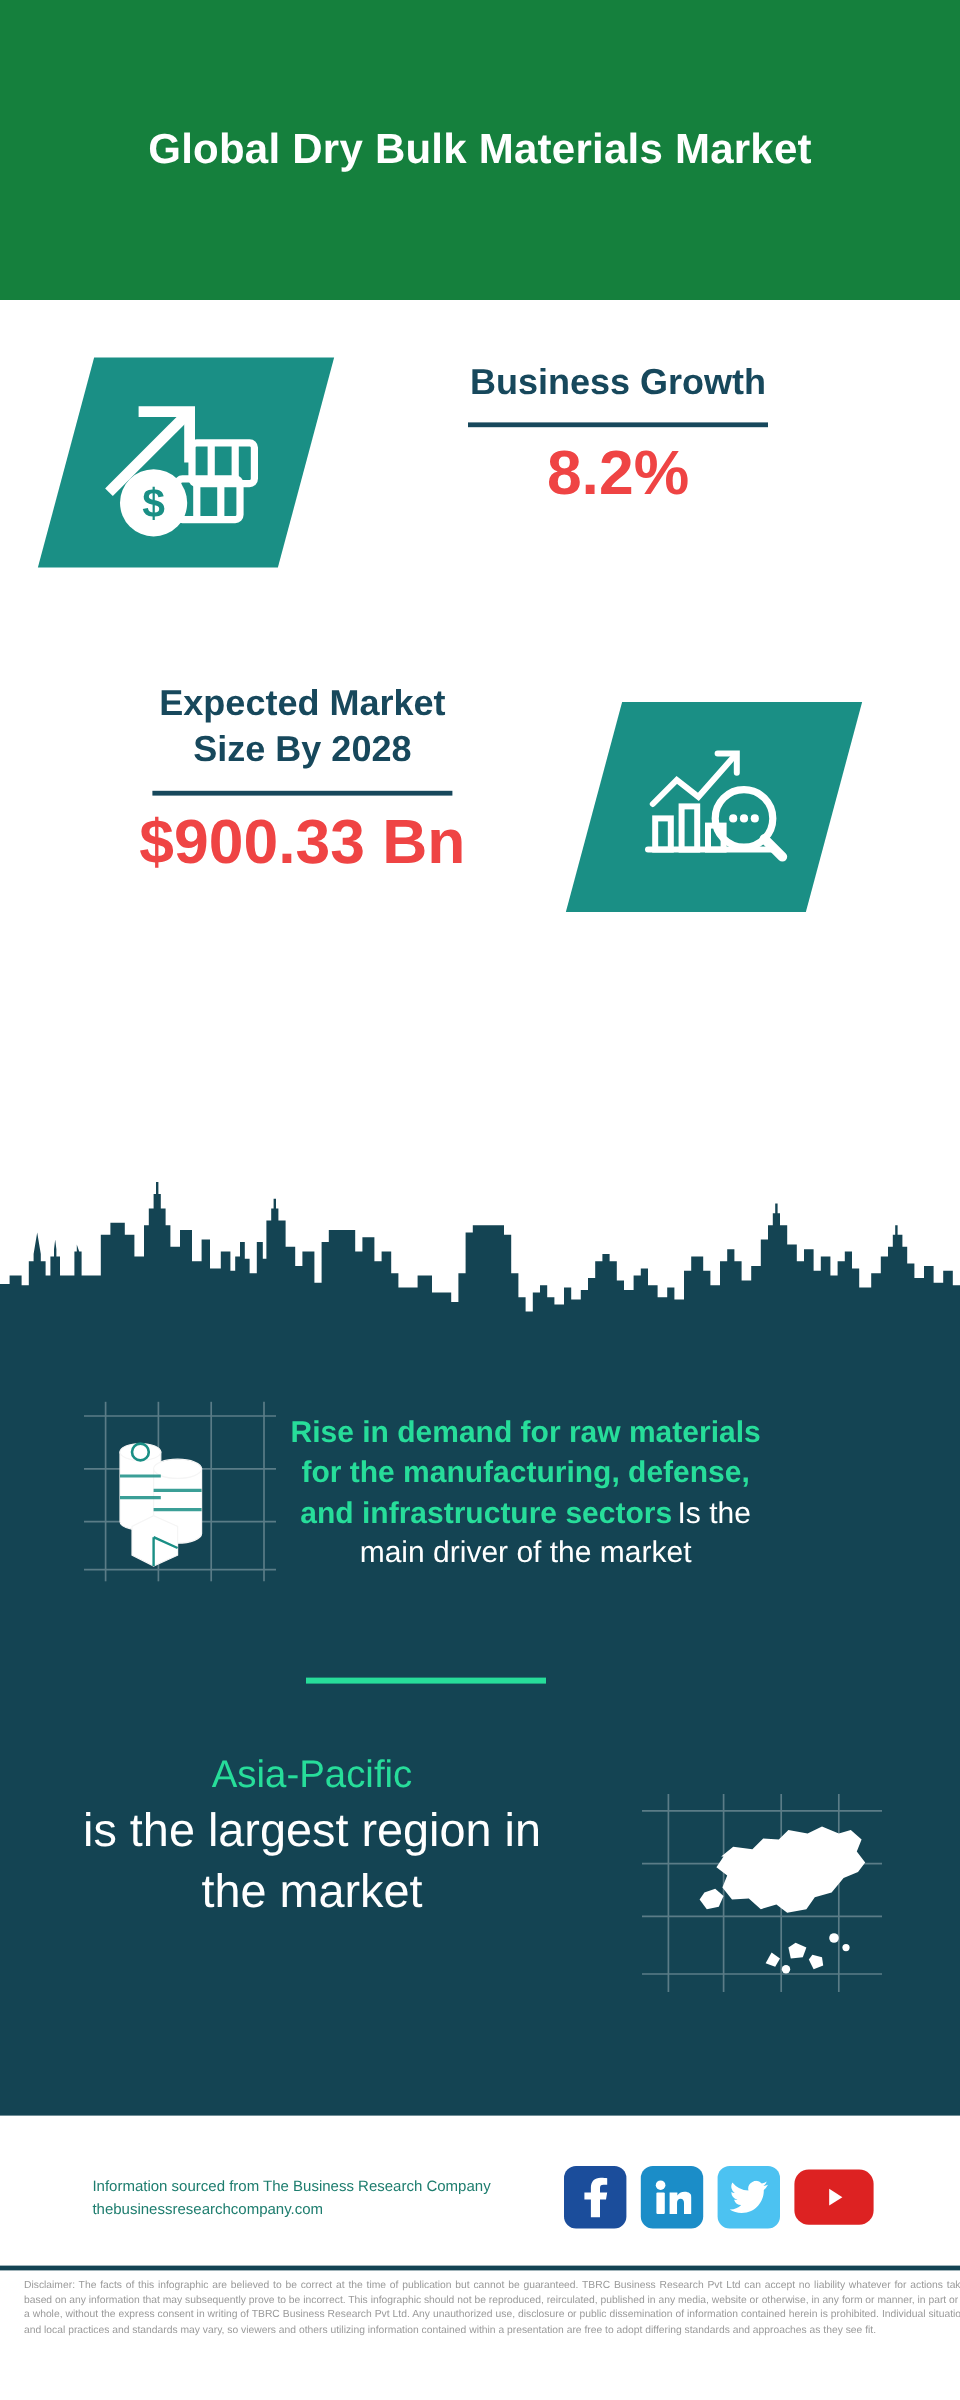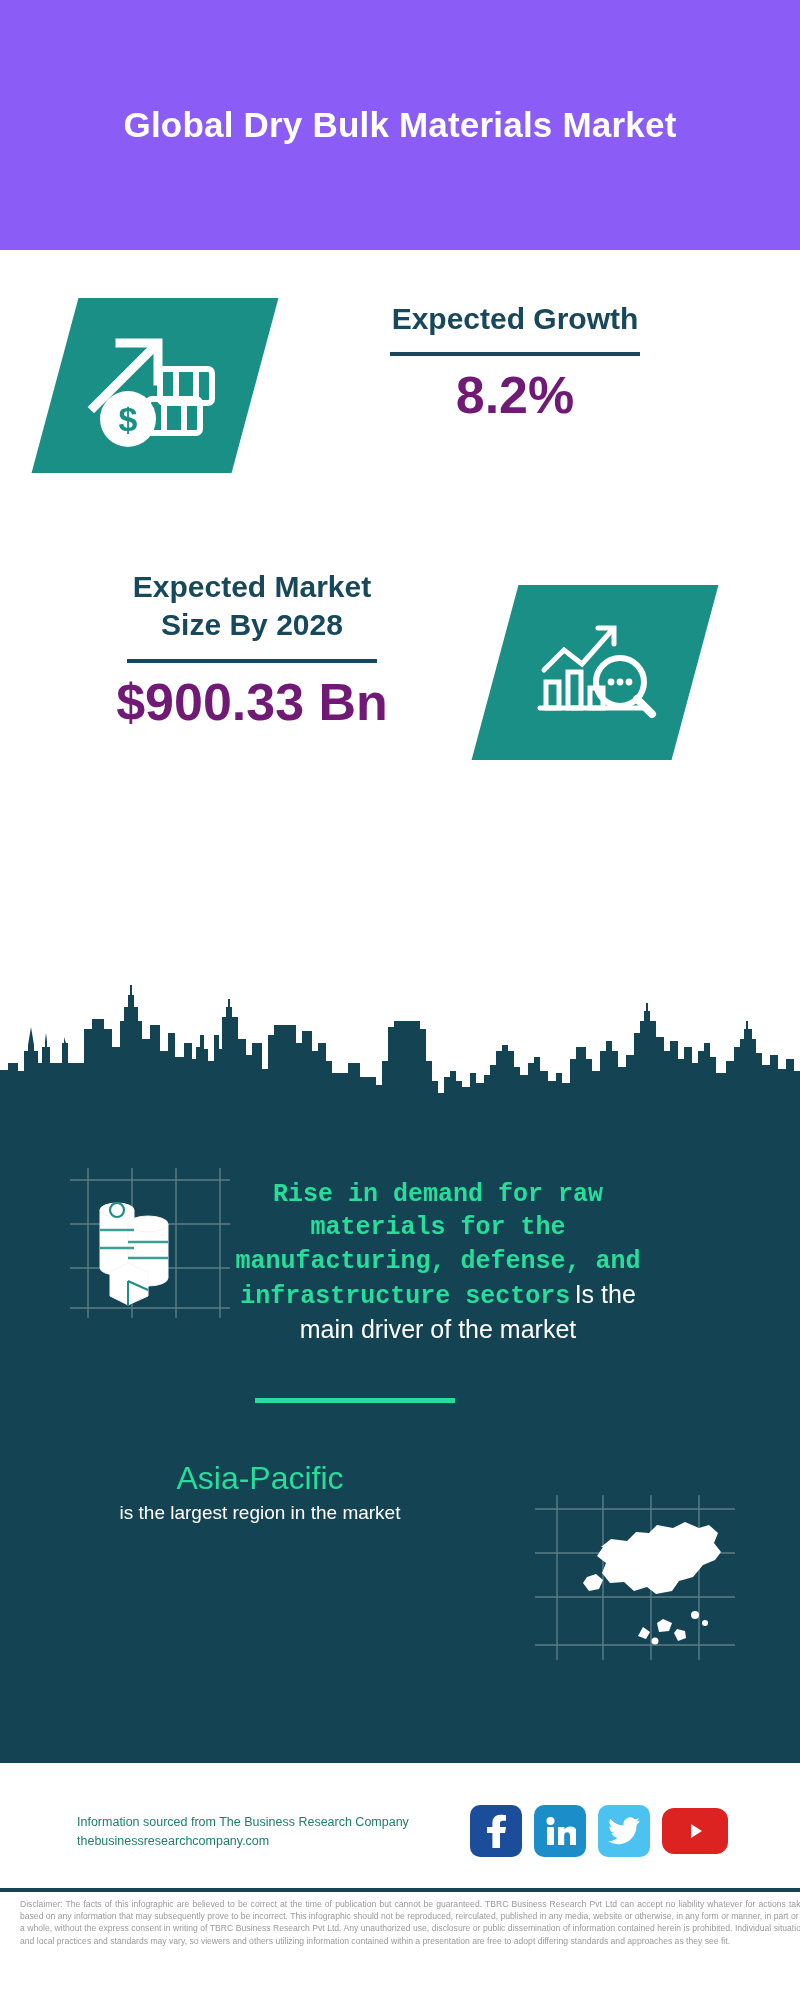--- a/index.html
+++ b/index.html
@@ -20,21 +20,21 @@
     position: relative;
     background: #ffffff;
   }
 
   
   .header {
     position: absolute;
     left: 0; top: 0;
     width: 800px;
     height: 250px;
-    background: #8b5cf6;
+    background: #15803d;
     display: flex;
     align-items: center;
     justify-content: center;
   }
   .header-title {
     color: #ffffff;
     font-size: 35px;
     font-weight: bold;
     letter-spacing: 0.2px;
     text-align: center;
@@ -83,21 +83,21 @@
     font-weight: bold;
     line-height: 1.28;
   }
   .rule {
     height: 4px;
     background: #17485c;
     margin: 14px auto 10px auto;
     width: 250px;
   }
   .stat-value {
-    color: #701a75;
+    color: #ef4444;
     font-size: 52px;
     font-weight: bold;
     line-height: 1.12;
   }
 
   
   .stat2-text {
     position: absolute;
     left: 32px; top: 568px;
     width: 440px;
@@ -135,21 +135,20 @@
     position: absolute;
     left: 228px; top: 1178px;
     width: 420px;
     text-align: center;
   }
   .driver-hi {
     color: #27dd9a;
     font-size: 25px;
     font-weight: bold;
     line-height: 1.33;
-    font-family: Liberation Mono, monospace;
   }
   .driver-lo {
     color: #ffffff;
     font-size: 25px;
     font-weight: normal;
     line-height: 1.33;
   }
   .divider-green {
     position: absolute;
     left: 255px; top: 1398px;
@@ -166,21 +165,21 @@
     text-align: center;
   }
   .region-hi {
     color: #27dd9a;
     font-size: 32px;
     font-weight: normal;
     line-height: 1.3;
   }
   .region-lo {
     color: #ffffff;
-    font-size: 19px;
+    font-size: 39px;
     font-weight: normal;
     line-height: 1.32;
   }
   .map-icon {
     position: absolute;
     left: 535px; top: 1495px;
     width: 200px; height: 165px;
   }
 
   
@@ -270,21 +269,21 @@
           <line x1="84" y1="78" x2="84" y2="112"></line>
           <line x1="104" y1="78" x2="104" y2="112"></line>
         </g>
         <circle cx="48" cy="98" r="28" fill="#ffffff"></circle>
         <text x="48" y="110" font-family="Liberation Sans, sans-serif" font-size="34" font-weight="bold" fill="#1a8f85" text-anchor="middle">$</text>
       </svg>
     </div>
   </div>
 
   <div class="stat1-text">
-    <div class="stat-label">Expected Growth</div>
+    <div class="stat-label">Business Growth</div>
     <div class="rule"></div>
     <div class="stat-value">8.2%</div>
   </div>
 
   <div class="stat2-text">
     <div class="stat-label">Expected Market</div>
     <div class="stat-label">Size By 2028</div>
     <div class="rule"></div>
     <div class="stat-value">$900.33 Bn</div>
   </div>

